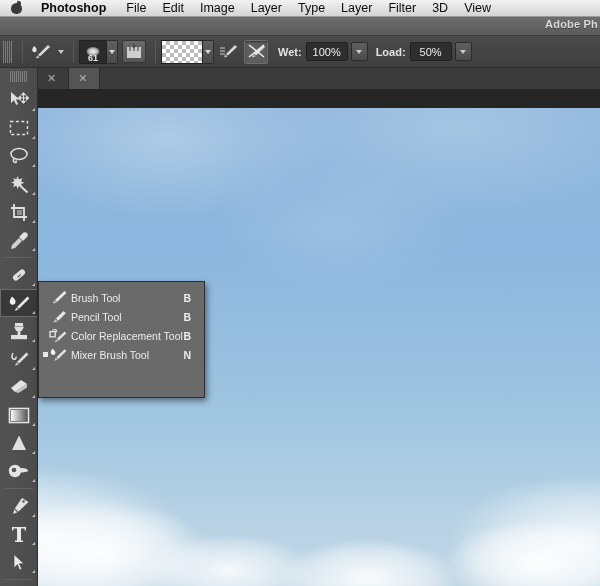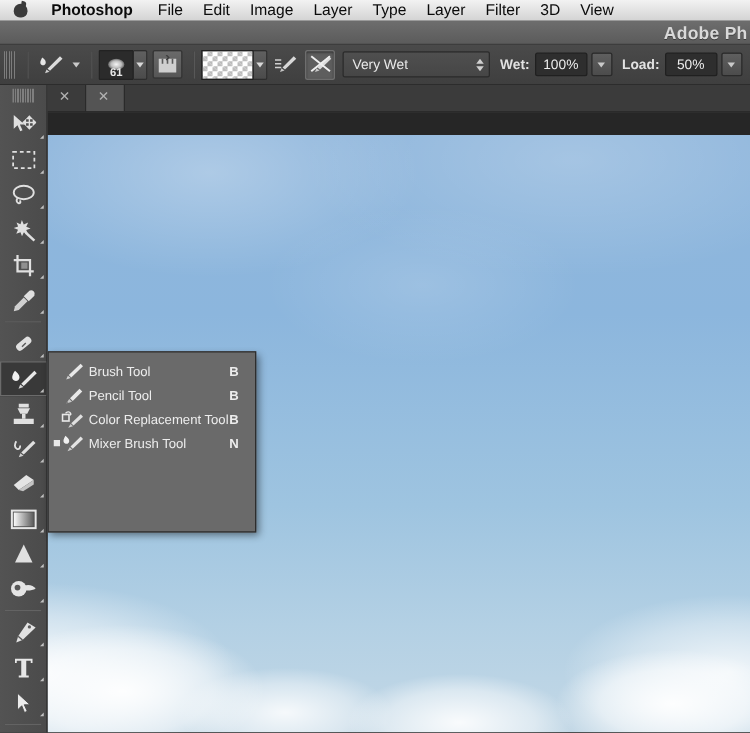--- a/index.html
+++ b/index.html
@@ -41,21 +41,21 @@
 
   
   #titlestrip {
     position:absolute; left:0; top:17px; width:600px; height:19px;
     background:linear-gradient(#6d6d6d,#5b5b5b);
     border-bottom:1px solid #3d3d3d;
     overflow:hidden;
   }
   #ps-title {
     position:absolute; right:2px; top:1px;
-    font-size:14px; font-weight:bold; color:#d9d9d9;
+    font-size:11px; font-weight:bold; color:#d9d9d9;
     letter-spacing:.2px; white-space:nowrap;
     text-shadow:0 1px 0 rgba(0,0,0,.35);
   }
   #watermark {
     position:absolute; right:4px; top:-5px;
     font-size:9px; color:#b9b9b9; white-space:nowrap;
     font-family:"DejaVu Sans", sans-serif;
     opacity:.85; letter-spacing:.5px;
   }
 
@@ -194,21 +194,21 @@
       radial-gradient(300px 130px at 420px 20px, rgba(255,255,255,.20) 0%, rgba(255,255,255,0) 72%),
       radial-gradient(180px 90px at 300px 120px, rgba(255,255,255,.14) 0%, rgba(255,255,255,0) 70%),
       linear-gradient(to bottom,#8fb6dc 0%,#8cb6dd 30%,#9ec4e0 62%,#b3d0e4 82%,#c3d8e6 100%);
   }
   #photo-topstrip {
     position:absolute;left:0;top:0;width:562px;height:18px;background:#262626;
   }
 
   
   #flyout {
-    position:absolute; left:38px; top:281px; width:167px; height:145px;
+    position:absolute; left:38px; top:281px; width:167px; height:117px;
     background:#6a6a6a; border:1px solid #2d2d2d;
     box-shadow:2px 3px 6px rgba(0,0,0,.45);
     padding:6px 0 0 0; z-index:30;
   }
   .fly-row {
     display:flex;align-items:center;height:19px;position:relative;padding-left:8px;
   }
   .fly-row .bullet {
     position:absolute;left:4px;top:7px;width:5px;height:5px;background:#e8e8e8;
   }
@@ -285,27 +285,20 @@
       </svg>
     </div>
     <div class="icon-btn active">
       <svg width="19" height="17" viewBox="0 0 19 17">
         <path d="M7 11 L16 2 L18 4 L9 12.5 Z" fill="#dcdcdc"></path>
         <path d="M6.2 11.6 L8.6 13.4 L5 14.6 Z" fill="#c8c8c8"></path>
         <path d="M2 2 L17 14 M17 2 L2 14" stroke="#ededed" stroke-width="1.6"></path>
       </svg>
     </div>
 
-    <div class="combo">
-      <span class="lbl">Very Wet</span>
-      <span class="stepper">
-          <i class="u"></i>
-          <i class="d"></i>
-        </span>
-    </div>
 
     <div class="field-label">Wet:</div>
     <div class="num-field">100%</div>
     <div class="drop-sq">
         <div class="tri-down" style="margin:0"></div>
       </div>
 
     <div class="field-label">Load:</div>
     <div class="num-field">50%</div>
     <div class="drop-sq">

